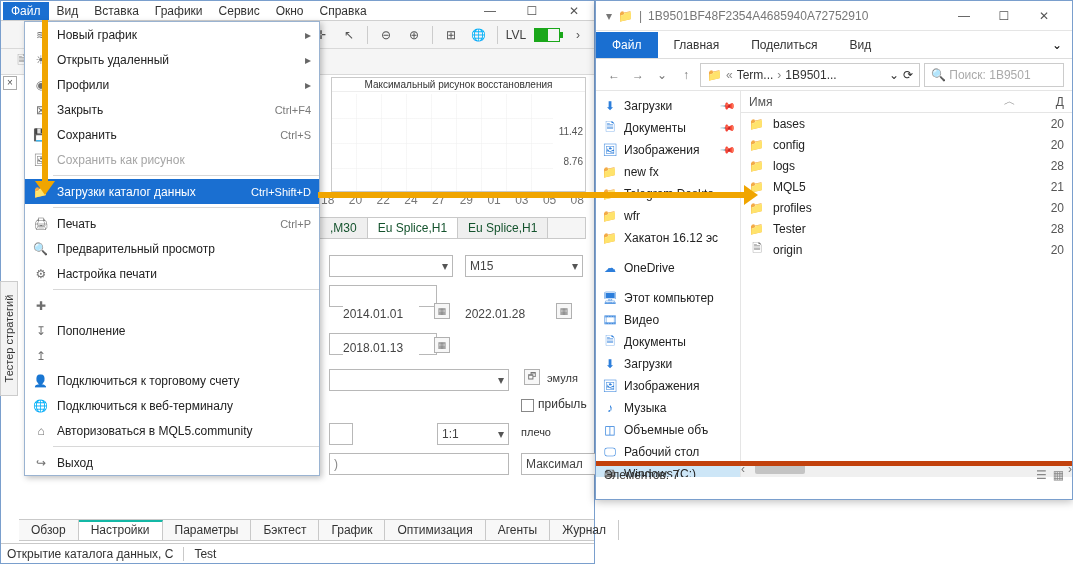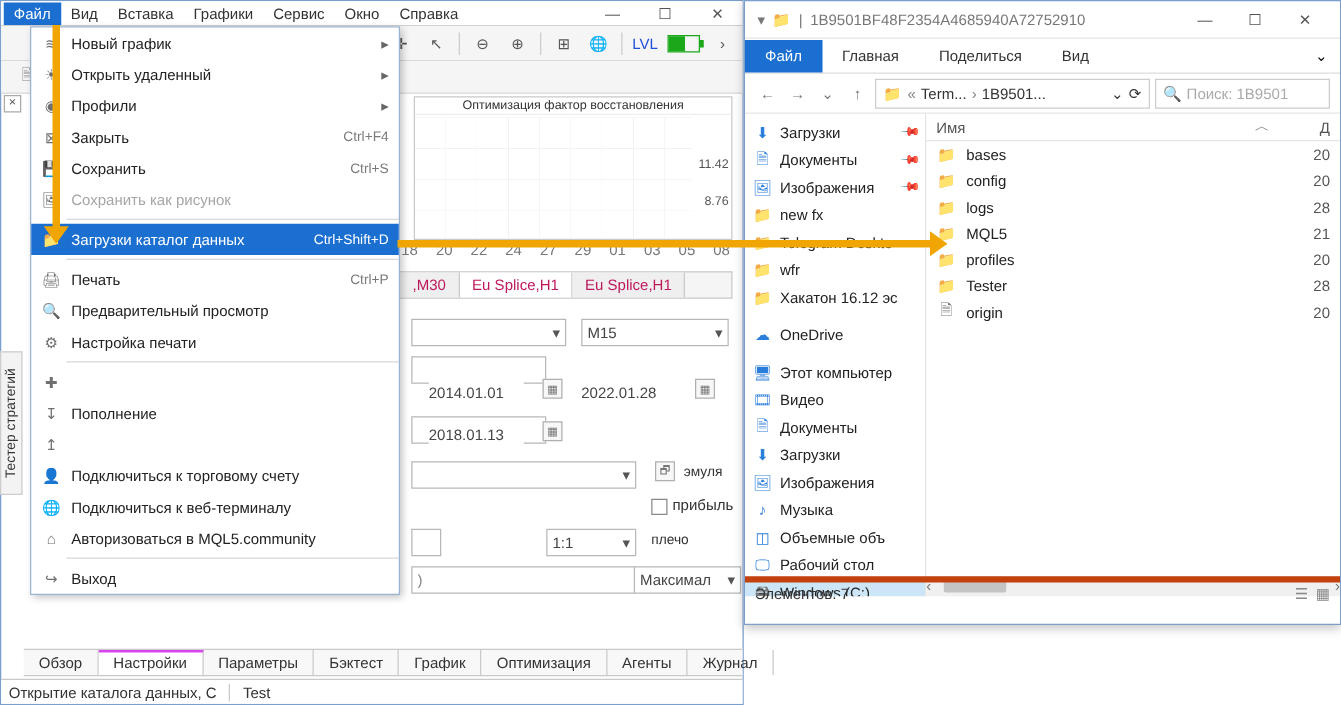--- a/index.html
+++ b/index.html
@@ -7,37 +7,37 @@
 
 .app{position:absolute;left:0;top:0;width:595px;height:564px;border:1px solid #7a9fcd}
 .menubar{height:20px;display:flex;align-items:center;padding-left:2px;background:#fff;border-bottom:1px solid #d0d0d0}
 .menubar .mi{padding:2px 8px;color:#333}
 .menubar .mi.active{background:#1a6fd1;color:#fff}
 .menubar .wincontrols{margin-left:auto;display:flex;gap:2px}
 .menubar .wincontrols span{width:40px;text-align:center;color:#555}
 
 .tb{height:28px;display:flex;align-items:center;gap:8px;padding:0 6px;border-bottom:1px solid #d9d9d9;background:#f5f5f5}
 .tb .btn{width:20px;height:20px;display:flex;align-items:center;justify-content:center;color:#555}
-.tb .btn.green{color:#1d4ed8}
+.tb .btn.green{color:#404040}
 .tb .sep{width:1px;height:18px;background:#ccc}
 .tb .spacer{flex:1}
 .battery{width:26px;height:14px;border:1px solid #1aa71a;position:relative}
 .battery::after{content:"";position:absolute;right:-4px;top:3px;width:3px;height:6px;background:#1aa71a}
 .battery::before{content:"";position:absolute;left:0;top:0;bottom:0;width:55%;background:#1aa71a}
 
 .tb2{height:26px;display:flex;align-items:center;gap:6px;padding:0 6px;border-bottom:1px solid #d9d9d9;background:#f5f5f5;color:#888}
 .tb2 .ico{width:18px;height:18px;display:flex;align-items:center;justify-content:center}
 .tb2 .txt{padding:0 4px}
 .chart-area{position:absolute;right:8px;top:74px;width:255px;height:120px;border:1px solid #c9c9c9;background:#fff}
 .chart-area .title{font-size:10px;color:#333;text-align:center;padding:1px;border-bottom:1px solid #eee}
 .chart-area .grid{position:absolute;left:0;right:32px;top:16px;bottom:0;background:repeating-linear-gradient(to bottom,transparent 0,transparent 24px,#eee 25px),repeating-linear-gradient(to right,transparent 0,transparent 24px,#eee 25px)}
 .chart-area .yl{position:absolute;right:2px;font-size:10px;color:#555}
 .xrule{position:absolute;left:318px;right:8px;height:14px;font-size:10px;color:#777;display:flex;justify-content:space-between;padding:0 2px}
 .tabsrow{position:absolute;left:318px;right:8px;height:22px;border:1px solid #c9c9c9;background:#f5f5f5;display:flex}
-.tabsrow .tab{padding:3px 10px;border-right:1px solid #c9c9c9;color:#be185d;background:#efefef}
+.tabsrow .tab{padding:3px 10px;border-right:1px solid #c9c9c9;color:#14532d;background:#efefef}
 .tabsrow .tab.active{background:#fff}
 .strip-x{position:absolute;left:2px;top:75px;width:14px;height:14px;border:1px solid #aaa;text-align:center;line-height:12px;font-size:10px;color:#555}
 .vtxt{position:absolute;left:-1px;top:395px;transform:rotate(-90deg);transform-origin:left top;font-size:11px;color:#333;background:#f3f3f3;padding:2px 4px;border:1px solid #ccc;width:115px;text-align:center}
 
 .menu{position:absolute;left:23px;top:20px;width:296px;background:#fff;border:1px solid #9ab3d1;box-shadow:2px 2px 6px rgba(0,0,0,.25)}
 .menu .row{display:flex;align-items:center;height:25px;padding:0 8px 0 6px;color:#222}
 .menu .row.dis{color:#a6a6a6}
 .menu .row.hl{background:#1a6fd1;color:#fff}
 .menu .row .ic{width:20px;height:18px;display:flex;align-items:center;justify-content:center;margin-right:6px;color:#6f6f6f}
 .menu .row.hl .ic{color:#fff}
@@ -48,21 +48,21 @@
 .menu .hr{height:1px;background:#d8d8d8;margin:3px 0 3px 28px}
 
 .fld{position:absolute;height:22px;border:1px solid #b8b8b8;background:#fff;display:flex;align-items:center;padding:0 4px;color:#444}
 .dd::after{content:"▾";margin-left:auto;color:#555}
 .datebtn{width:16px;height:16px;border:1px solid #b0b0b0;margin-left:3px;background:#f7f7f7;display:flex;align-items:center;justify-content:center;font-size:9px;color:#777}
 .chk{width:13px;height:13px;border:1px solid #888;background:#fff;display:inline-block;vertical-align:middle;margin-right:4px}
 .lblr{position:absolute;font-size:11px;color:#333}
 
 .btabs{position:absolute;left:18px;right:0;bottom:22px;height:22px;display:flex;border-top:1px solid #c9c9c9;border-bottom:1px solid #c9c9c9;background:#f8f8f8}
 .btabs .bt{padding:3px 12px;border-right:1px solid #c9c9c9;color:#333}
-.btabs .bt.active{background:#fff;border-top:2px solid #d946ef;padding-top:1px}
+.btabs .bt.active{background:#fff;border-top:2px solid #14b8a6;padding-top:1px}
 .status{position:absolute;left:0;right:0;bottom:0;height:20px;display:flex;align-items:center;padding:0 6px;border-top:1px solid #c9c9c9;background:#fff;color:#333}
 .status .cell{border-right:1px solid #c9c9c9;padding-right:10px;margin-right:10px}
 
 .explorer{position:absolute;left:595px;top:0;right:0;height:500px;border:1px solid #7a9fcd;background:#fff;box-shadow:0 2px 8px rgba(0,0,0,.25)}
 .exp-title{height:30px;display:flex;align-items:center;padding:0 10px;border-bottom:1px solid #e5e5e5}
 .exp-title .folder{color:#e8b23c;margin:0 6px}
 .exp-title .addr{color:#777;flex:1;overflow:hidden;white-space:nowrap;margin-left:6px}
 .exp-title .wc{display:flex;gap:4px}
 .exp-title .wc span{width:36px;text-align:center;color:#555}
 .exp-tabs{height:28px;display:flex;align-items:center;border-bottom:1px solid #ddd}
@@ -145,21 +145,21 @@
   <span class="ico" style="color:#1aa71a">‖</span>
   <span class="ico" style="color:#1a6fd1">∿</span>
   <span class="ico">🔍</span>
   <span class="ico">›</span>
  </div>
 
  <div class="strip-x">×</div>
  <div class="vtxt">Тестер стратегий</div>
 
  <div class="chart-area" style="top:76px;height:115px">
-  <div class="title">Оптимизация фактор восстановления</div>
+  <div class="title">Максимальный рисунок восстановления</div>
   <div class="grid"></div>
   <span class="yl" style="top:48px">11.42</span>
   <span class="yl" style="top:78px">8.76</span>
  </div>
  <div class="xrule" style="top:192px">
    <span>18</span>
       <span>20</span>
       <span>22</span>
       <span>24</span>
       <span>27</span>
@@ -192,21 +192,21 @@
  <div style="position:absolute;left:520px;top:368px" class="datebtn">🗗</div>
  <span class="lblr" style="left:546px;top:371px">эмуля</span>
 
  <span class="lblr" style="left:520px;top:396px"><span class="chk"></span><span>прибыль</span></span>
 
  <div class="fld" style="left:328px;top:422px;width:24px"></div>
  <div class="fld dd" style="left:436px;top:422px;width:72px">1:1</div>
  <span class="lblr" style="left:520px;top:425px">плечо</span>
 
  <div class="fld" style="left:328px;top:452px;width:180px;color:#888">)</div>
- <div class="fld dd" style="left:506px;top:452px;width:86px">Максимал</div>
+ <div class="fld dd" style="left:520px;top:452px;width:86px">Максимал</div>
 
  <div class="btabs">
   <span class="bt">Обзор</span>
   <span class="bt active">Настройки</span>
   <span class="bt">Параметры</span>
   <span class="bt">Бэктест</span>
   <span class="bt">График</span>
   <span class="bt">Оптимизация</span>
   <span class="bt">Агенты</span>
   <span class="bt">Журнал</span>

